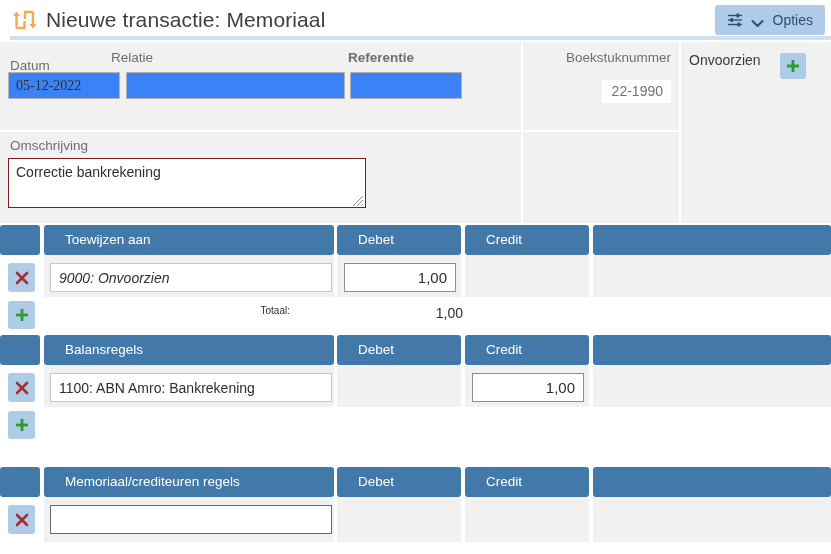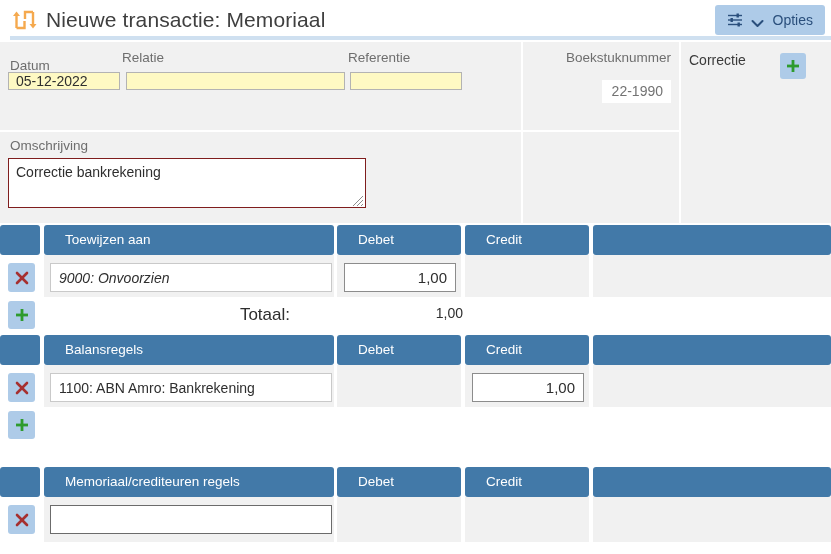--- a/index.html
+++ b/index.html
@@ -93,27 +93,27 @@
     position: absolute;
     font-size: 13.5px;
     color: #6e6e6e;
     white-space: nowrap;
   }
   .fld-label.dark { color: #3a3a3a; }
 
   .txtinput {
     position: absolute;
     box-sizing: border-box;
-    background: #fef9c3;
+    background: #3b82f6;
     border: 1px solid #b3b3b3;
-    font-family: Liberation Sans, sans-serif;
+    font-family: Liberation Serif, serif;
     font-size: 14px;
     color: #2e2e2e;
     padding: 0 7px;
-    height: 18px;
+    height: 27px;
     line-height: 25px;
     outline: none;
   }
   .boek-val {
     position: absolute;
     right: 8px;
     top: 38px;
     background: #ffffff;
     font-size: 14px;
     color: #737373;
@@ -262,21 +262,21 @@
     display: flex;
     align-items: center;
     justify-content: center;
   }
   .total-label {
     position: absolute;
     left: 180px;
     top: 8px;
     width: 110px;
     text-align: right;
-    font-size: 17px;
+    font-size: 10px;
     color: #2e2e2e;
   }
   .total-value {
     position: absolute;
     left: 330px;
     top: 8px;
     width: 133px;
     text-align: right;
     font-size: 14px;
     color: #2e2e2e;
@@ -326,24 +326,24 @@
     <span class="opties-label">Opties</span>
   </button>
 </div>
 
 <div class="form-area">
 
   <div class="panel p-left">
     <span class="fld-label" style="left:10px; top:16px;">Datum</span>
     <input class="txtinput" style="left: 8px; top: 30px; width: 112px;" value="05-12-2022">
 
-    <span class="fld-label" style="left:122px; top:8px;">Relatie</span>
+    <span class="fld-label" style="left:111px; top:8px;">Relatie</span>
     <input class="txtinput" style="left: 126px; top: 30px; width: 219px;" value="">
 
-    <span class="fld-label" style="left:348px; top:8px;">Referentie</span>
+    <span class="fld-label" style="left:348px; top:8px;font-weight:bold;">Referentie</span>
     <input class="txtinput" style="left: 350px; top: 30px; width: 112px;" value="">
   </div>
 
   <div class="panel p-desc">
     <span class="fld-label" style="left:10px; top:6px;">Omschrijving</span>
     <textarea class="desc-area" style="">Correctie bankrekening</textarea>
     <span class="grip">
       <svg viewBox="0 0 13 13" width="13" height="13" xmlns="http://www.w3.org/2000/svg">
         <g stroke="#8d8d8d" stroke-width="1">
           <line x1="12" y1="2" x2="2" y2="12"></line>
@@ -354,21 +354,21 @@
     </span>
   </div>
 
   <div class="panel p-boek">
     <span class="fld-label" style="right:8px; top:8px;">Boekstuknummer</span>
     <span class="boek-val">22-1990</span>
   </div>
   <div class="panel p-boek2"></div>
 
   <div class="panel p-doc">
-    <span class="fld-label dark" style="left:8px; top:10px; font-size:14px;">Correctie</span>
+    <span class="fld-label dark" style="left:8px; top:10px; font-size:14px;">Onvoorzien</span>
     <button class="doc-plus">
       <span class="plus-glyph">
         <svg viewBox="0 0 14 14" width="14" height="14" xmlns="http://www.w3.org/2000/svg">
           <g fill="#2e9b2e">
             <rect x="5.6" y="1" width="2.8" height="12"></rect>
             <rect x="1" y="5.6" width="12" height="2.8"></rect>
           </g>
         </svg>
       </span>
     </button>

